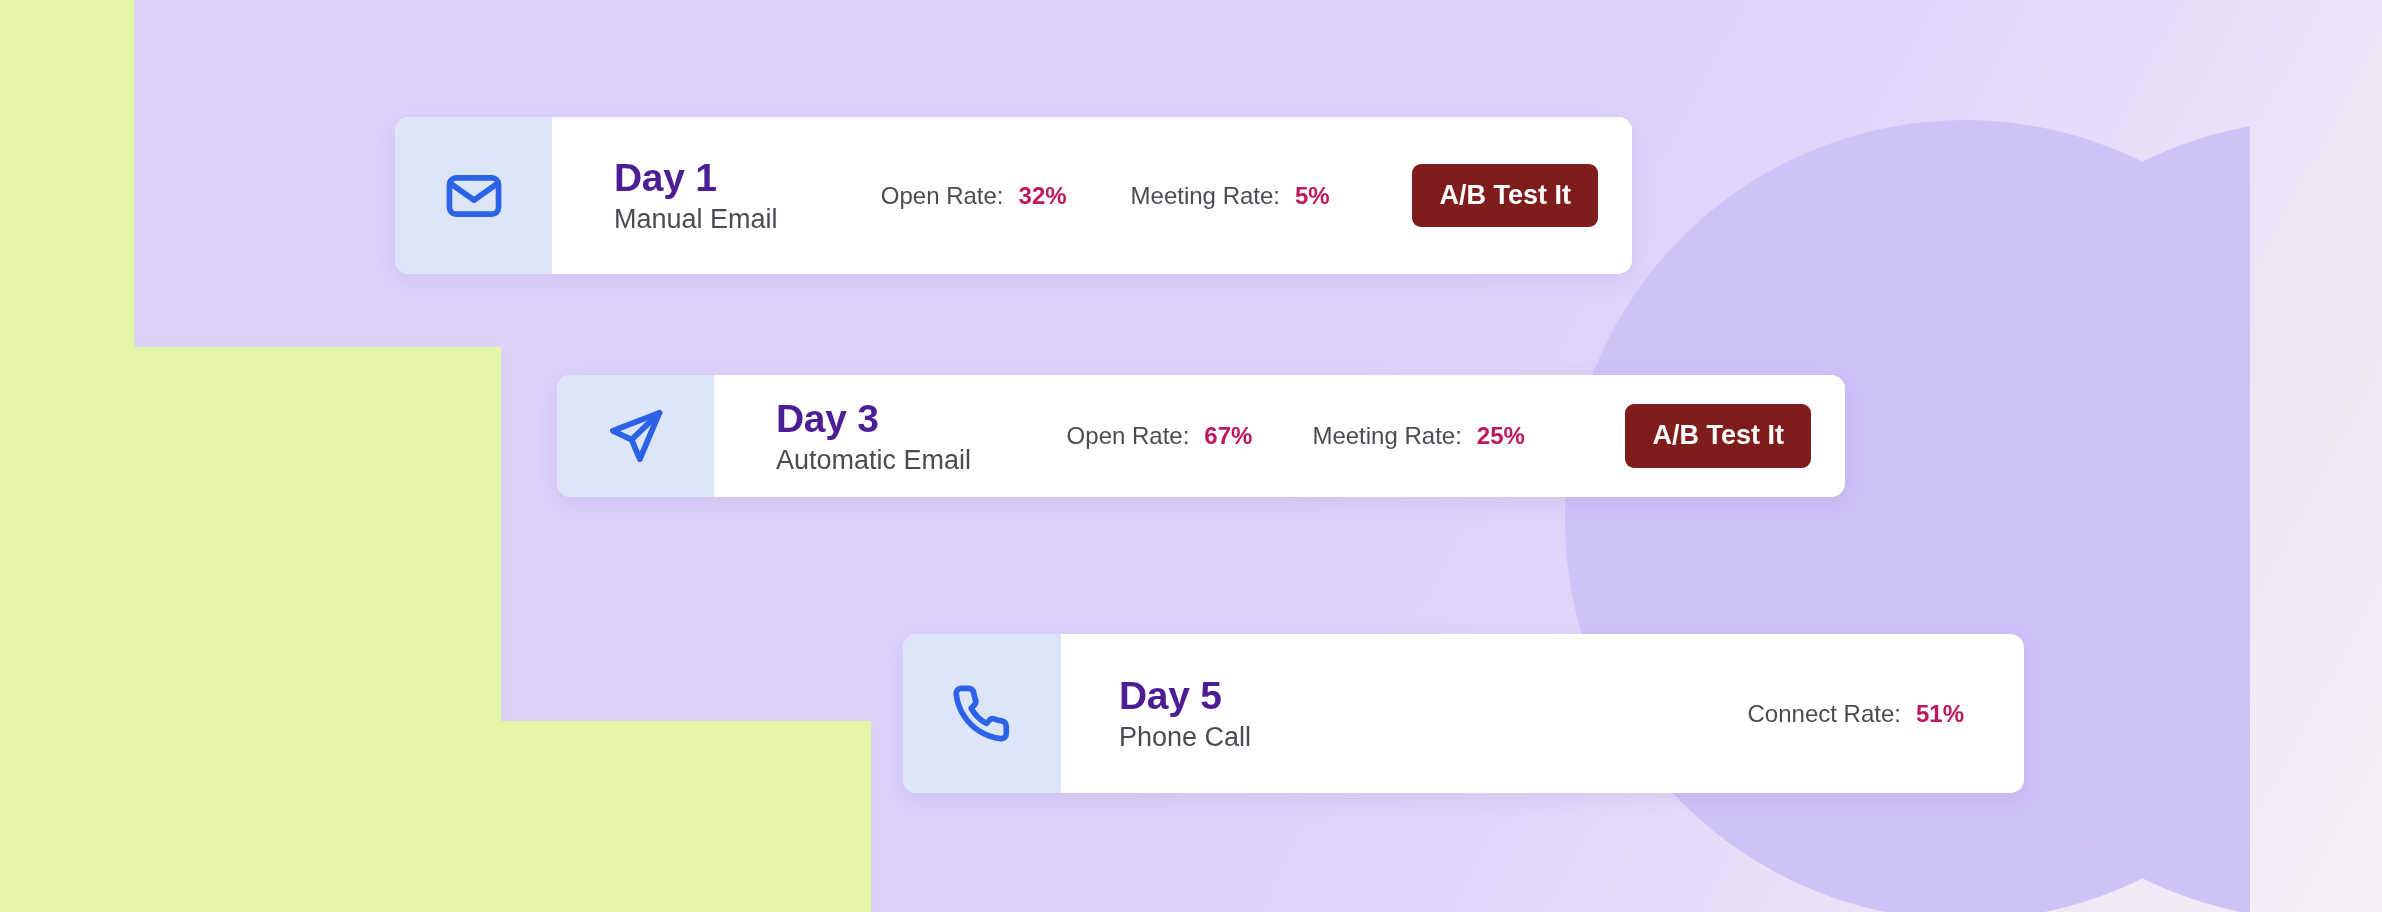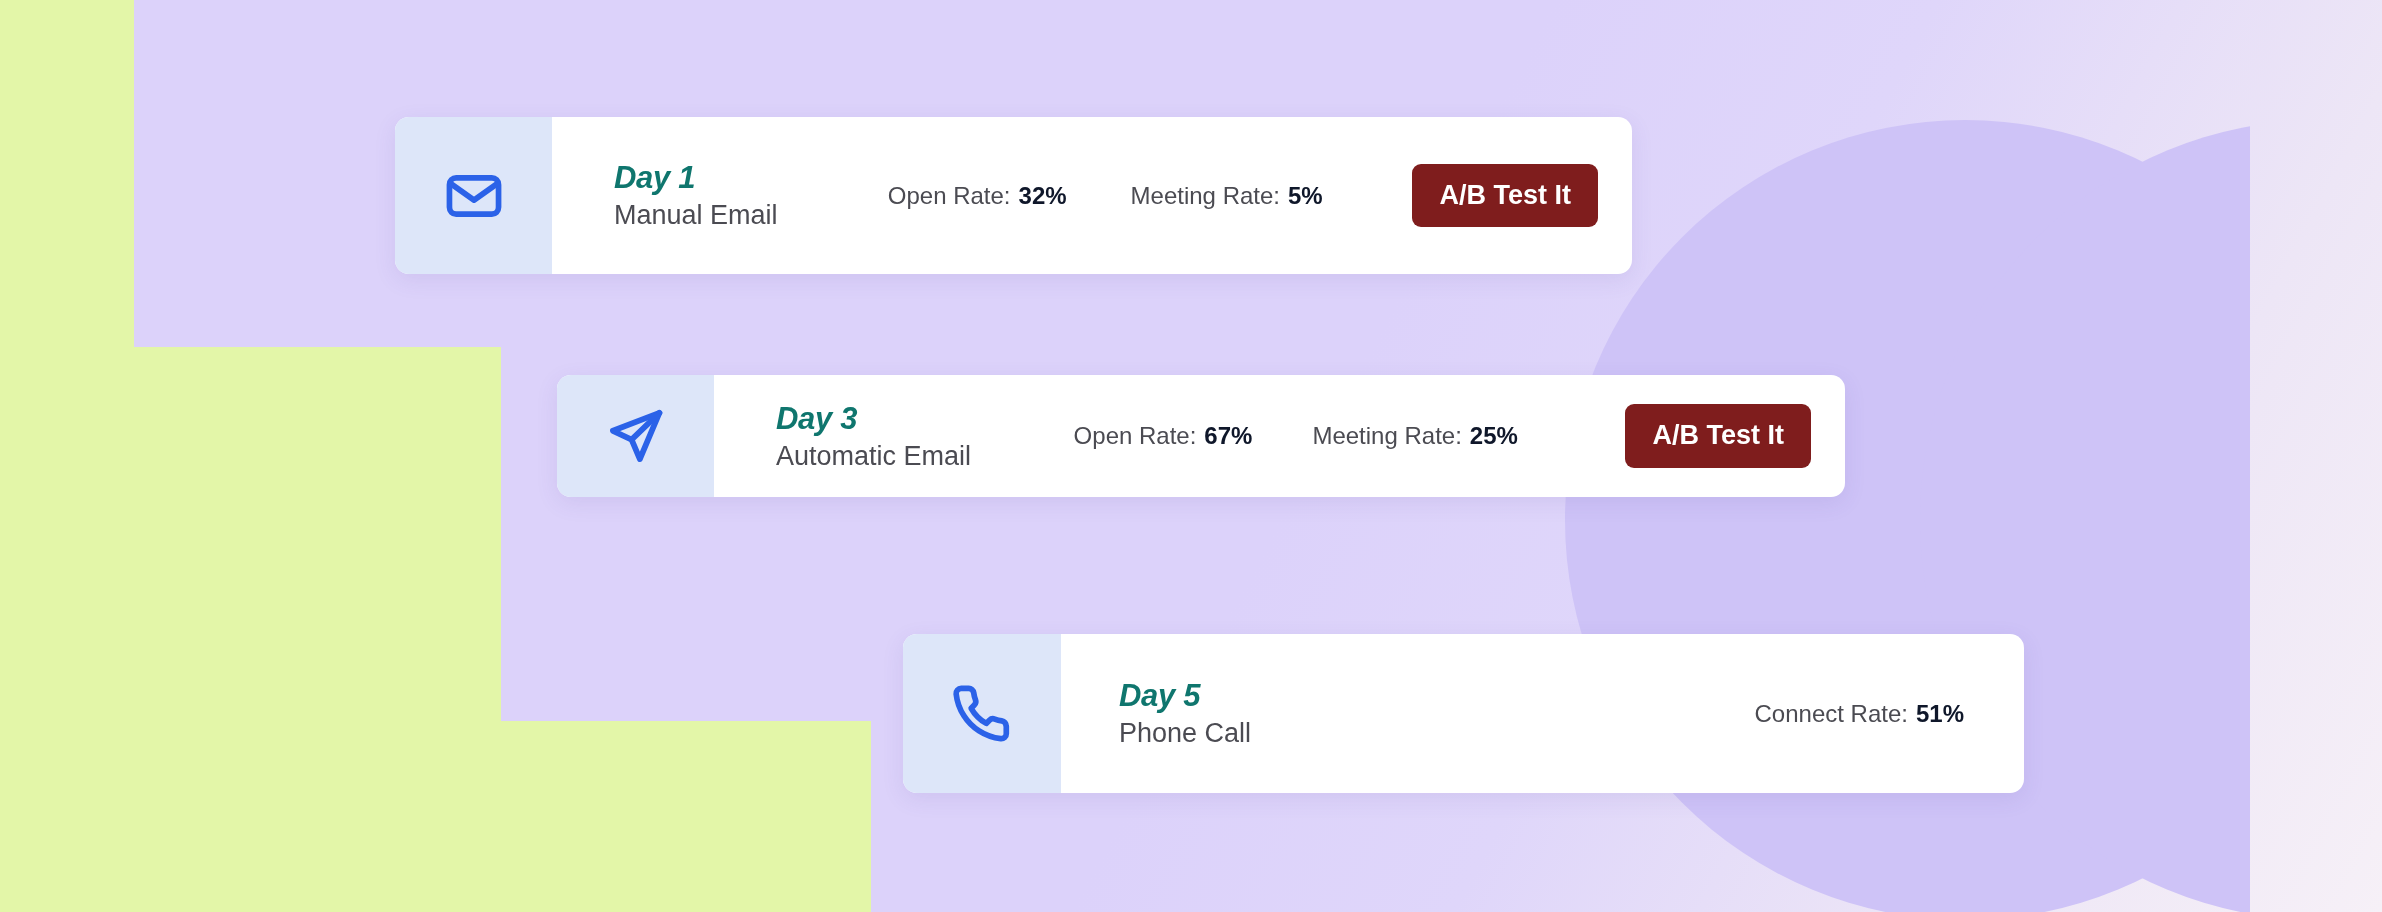--- a/index.html
+++ b/index.html
@@ -145,27 +145,26 @@
     padding: 0 34px 0 62px;
   }
   .card-2 .card-body { padding: 0 34px 0 62px; }
   .card-3 .card-body { padding: 0 34px 0 58px; }
 
   .day-block {
     flex: 0 0 auto;
     min-width: 186px;
   }
   .day-title {
-    font-size: 31px;
+    font-size: 39px;
     font-weight: bold;
-    color: #0f766e;
+    color: #4c1d95;
     line-height: 1.0;
     letter-spacing: -0.3px;
     white-space: nowrap;
-    font-style: italic;
   }
   .day-sub {
     margin-top: 9px;
     font-size: 27px;
     color: #4B4B52;
     line-height: 1.0;
     white-space: nowrap;
   }
 
   .metrics {
@@ -175,23 +174,23 @@
     justify-content: center;
     gap: 66px;
     padding: 0 22px;
   }
   .metric {
     font-size: 24px;
     color: #4B4B52;
     white-space: nowrap;
   }
   .metric .metric-value {
-    color: #0f172a;
+    color: #be185d;
     font-weight: bold;
-    margin-left: 8px;
+    margin-left: 15px;
   }
 
   .cta {
     flex: 0 0 auto;
     border: none;
     background: #7f1d1d;
     color: #FFFFFF;
     font-family: "Liberation Sans", sans-serif;
     font-size: 27px;
     font-weight: bold;

